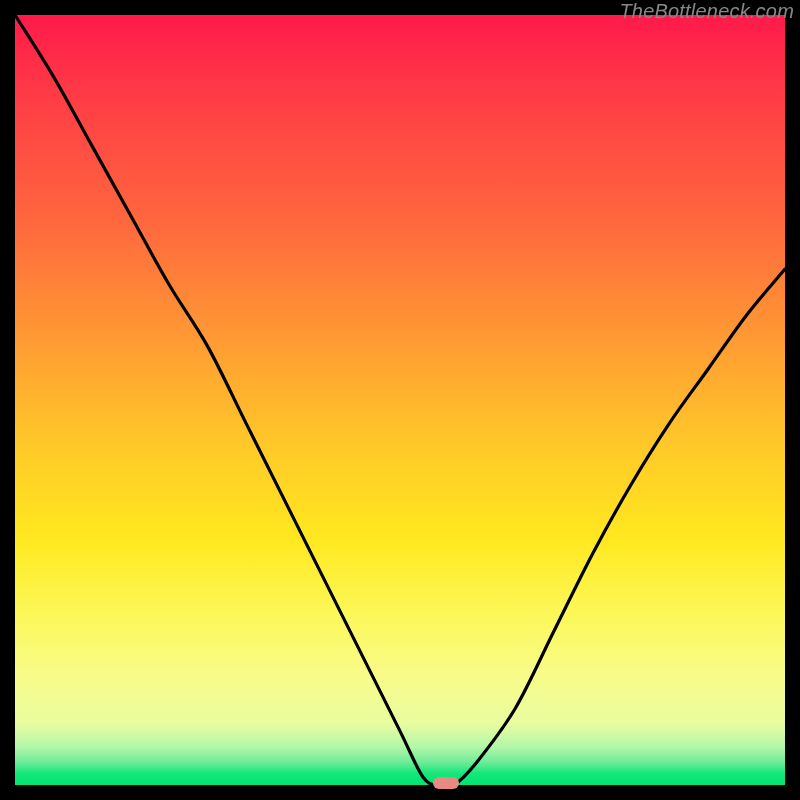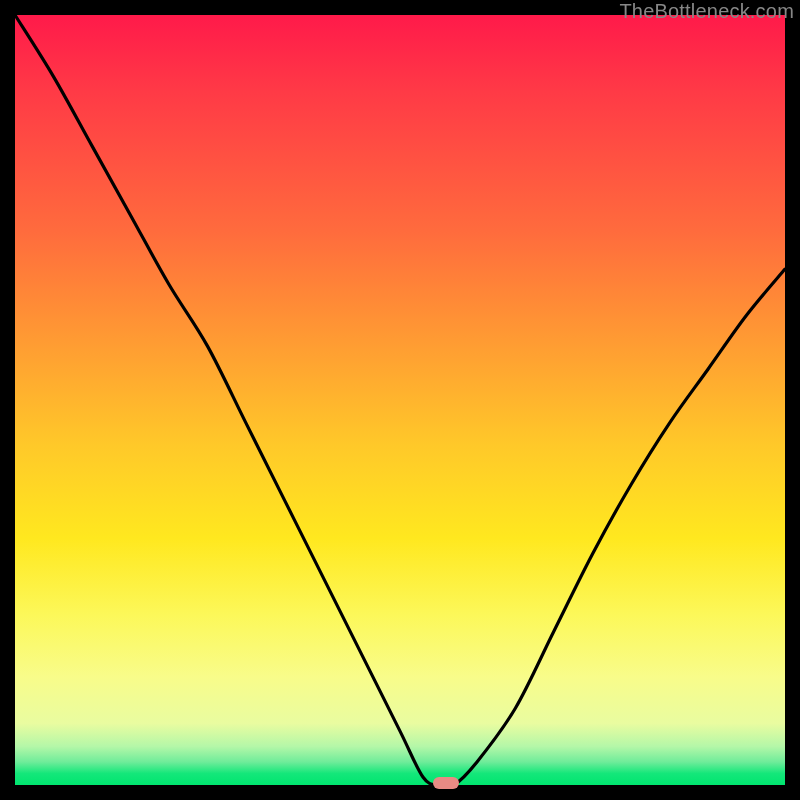--- a/index.html
+++ b/index.html
@@ -41,20 +41,21 @@
   }
   .watermark {
     position: absolute;
     top: 0px;
     right: 6px;
     color: #878787;
     font-size: 20px;
     font-weight: 500;
     letter-spacing: 0.2px;
     pointer-events: none;
+    font-style: italic;
   }
   svg.curve {
     position: absolute;
     left: 0;
     top: 0;
     width: 770px;
     height: 770px;
     overflow: visible;
   }
   .marker {

